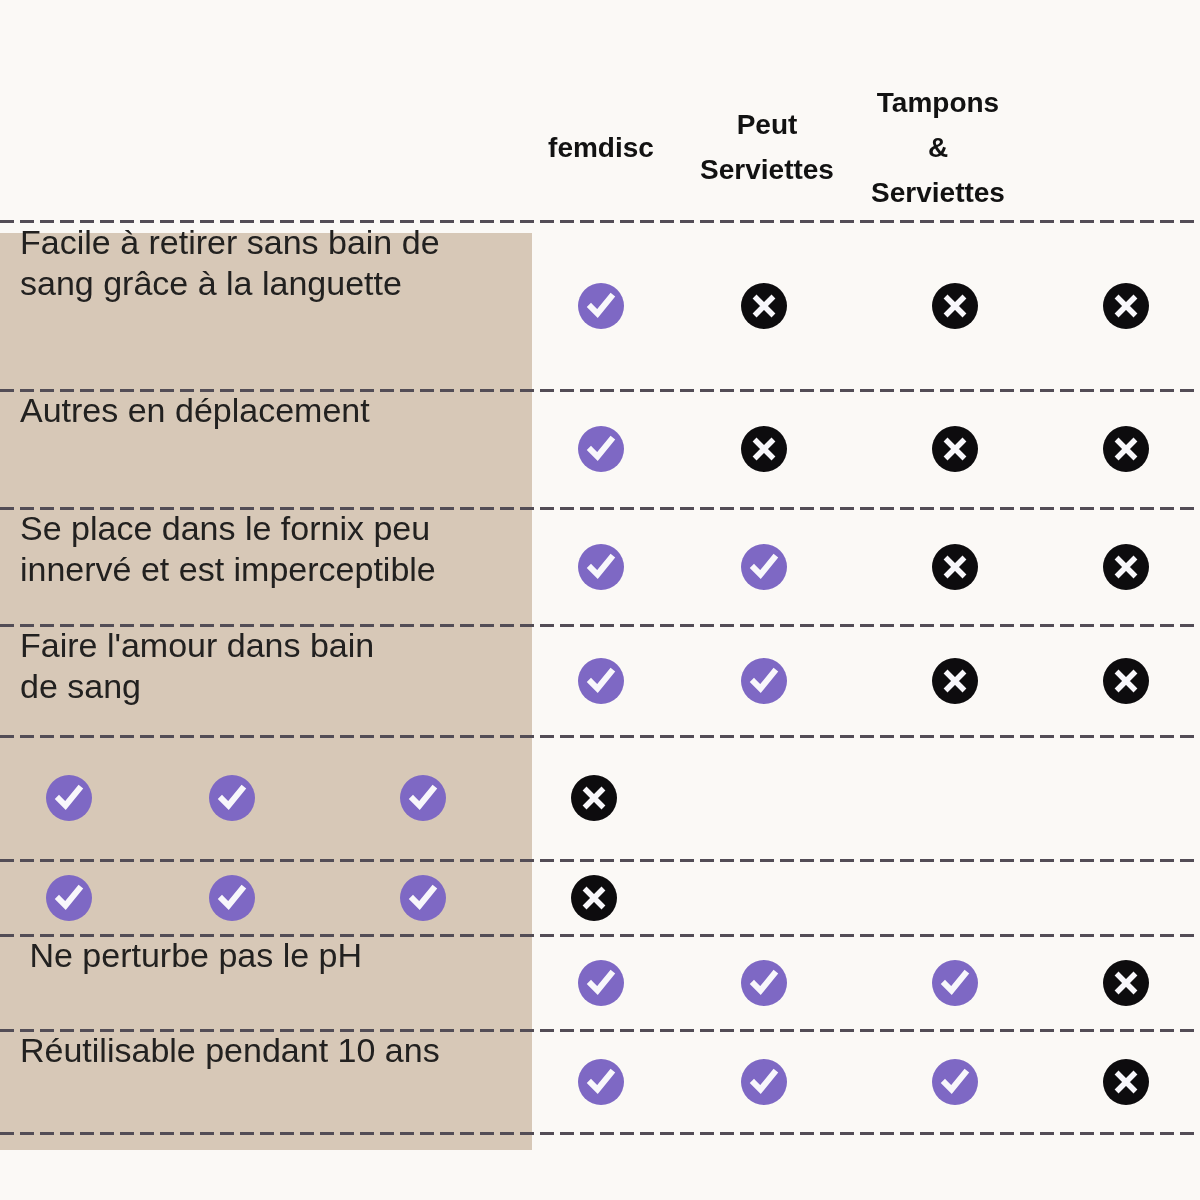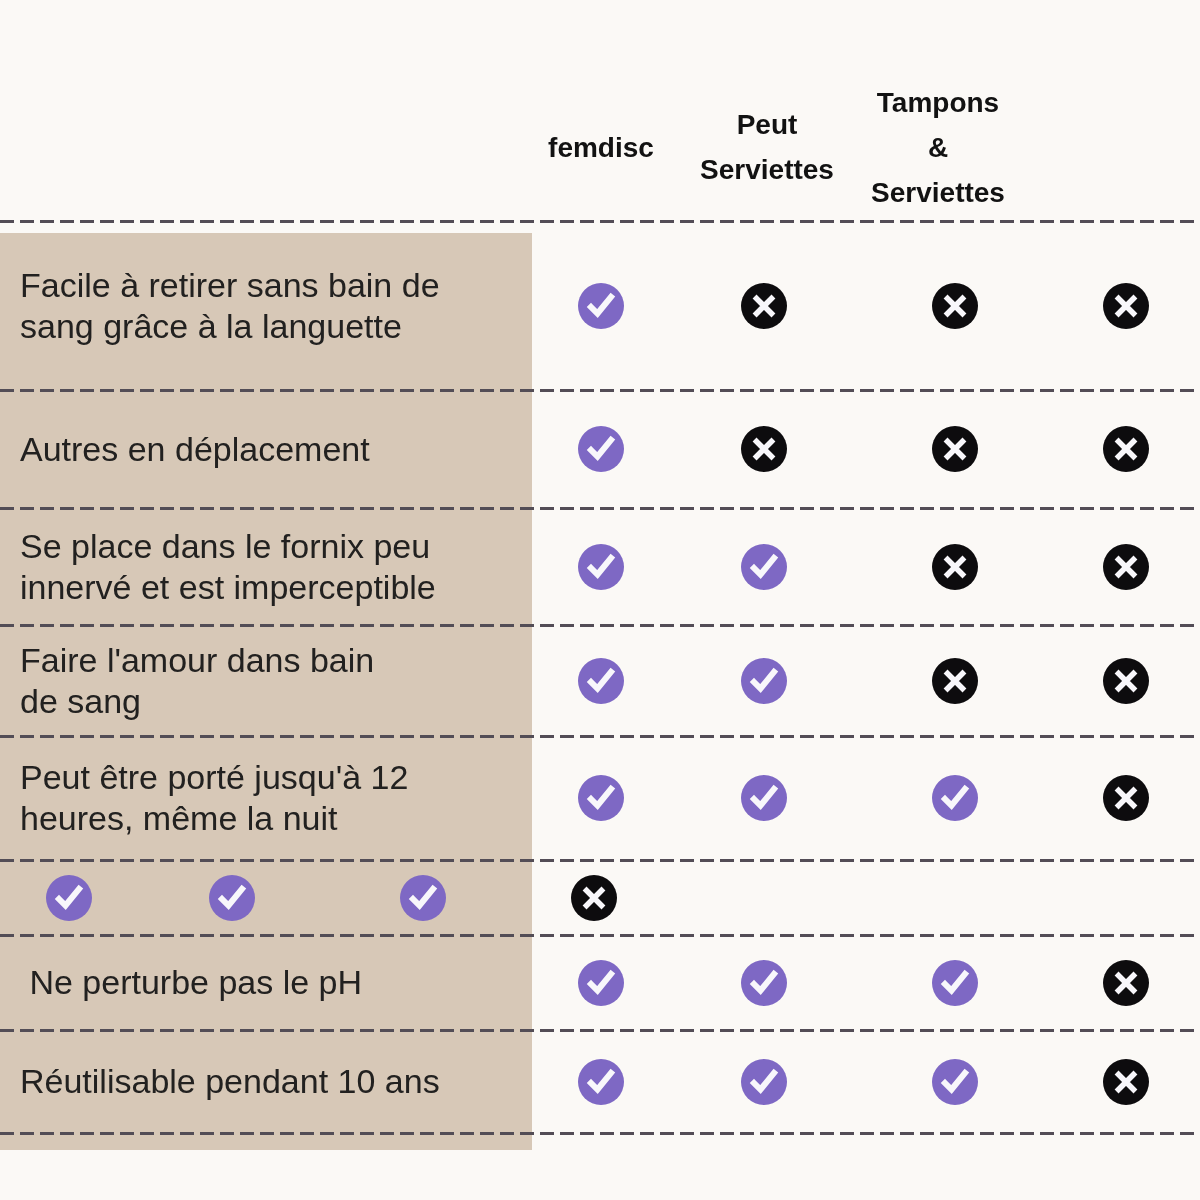--- a/index.html
+++ b/index.html
@@ -43,21 +43,20 @@
     width:1200px;
   }
   .table::before{
     content:"";
     position:absolute;left:0;top:-2px;width:1200px;height:3px;
     background:repeating-linear-gradient(to right,#534d56 0 14px,transparent 14px 20px);
   }
   .row{
     position:relative;
     display:flex;
-    align-items:center;
     width:1200px;
   }
   .row::after{
     content:"";
     position:absolute;left:0;bottom:-2px;width:1200px;height:3px;
     background:repeating-linear-gradient(to right,#534d56 0 14px,transparent 14px 20px);
   }
   .row:nth-child(1){height:168px}
   .row:nth-child(2){height:118px}
   .row:nth-child(3){height:117px}
@@ -215,22 +214,20 @@
         </div>
       <div class="icon-cell ic4">
           <svg width="46" height="46" viewBox="0 0 46 46">
             <circle cx="23" cy="23" r="23" fill="#0d0c0e"></circle>
             <path d="M15.5 15.5 L30.5 30.5 M30.5 15.5 L15.5 30.5" fill="none" stroke="#f8f7fb" stroke-width="5.5" stroke-linecap="square"></path>
           </svg>
         </div>
     </div>
 
     <div class="row">
-      <div class="label-cell">Peut être porté jusqu'à 12
-heures, même la nuit</div>
       <div class="icon-cell ic1">
           <svg width="46" height="46" viewBox="0 0 46 46">
             <circle cx="23" cy="23" r="23" fill="#7e68c4"></circle>
             <path d="M13 24 L19.5 30.5 L33 14" fill="none" stroke="#f8f7fb" stroke-width="6" stroke-linecap="square" stroke-linejoin="miter"></path>
           </svg>
         </div>
       <div class="icon-cell ic2">
           <svg width="46" height="46" viewBox="0 0 46 46">
             <circle cx="23" cy="23" r="23" fill="#7e68c4"></circle>
             <path d="M13 24 L19.5 30.5 L33 14" fill="none" stroke="#f8f7fb" stroke-width="6" stroke-linecap="square" stroke-linejoin="miter"></path>

